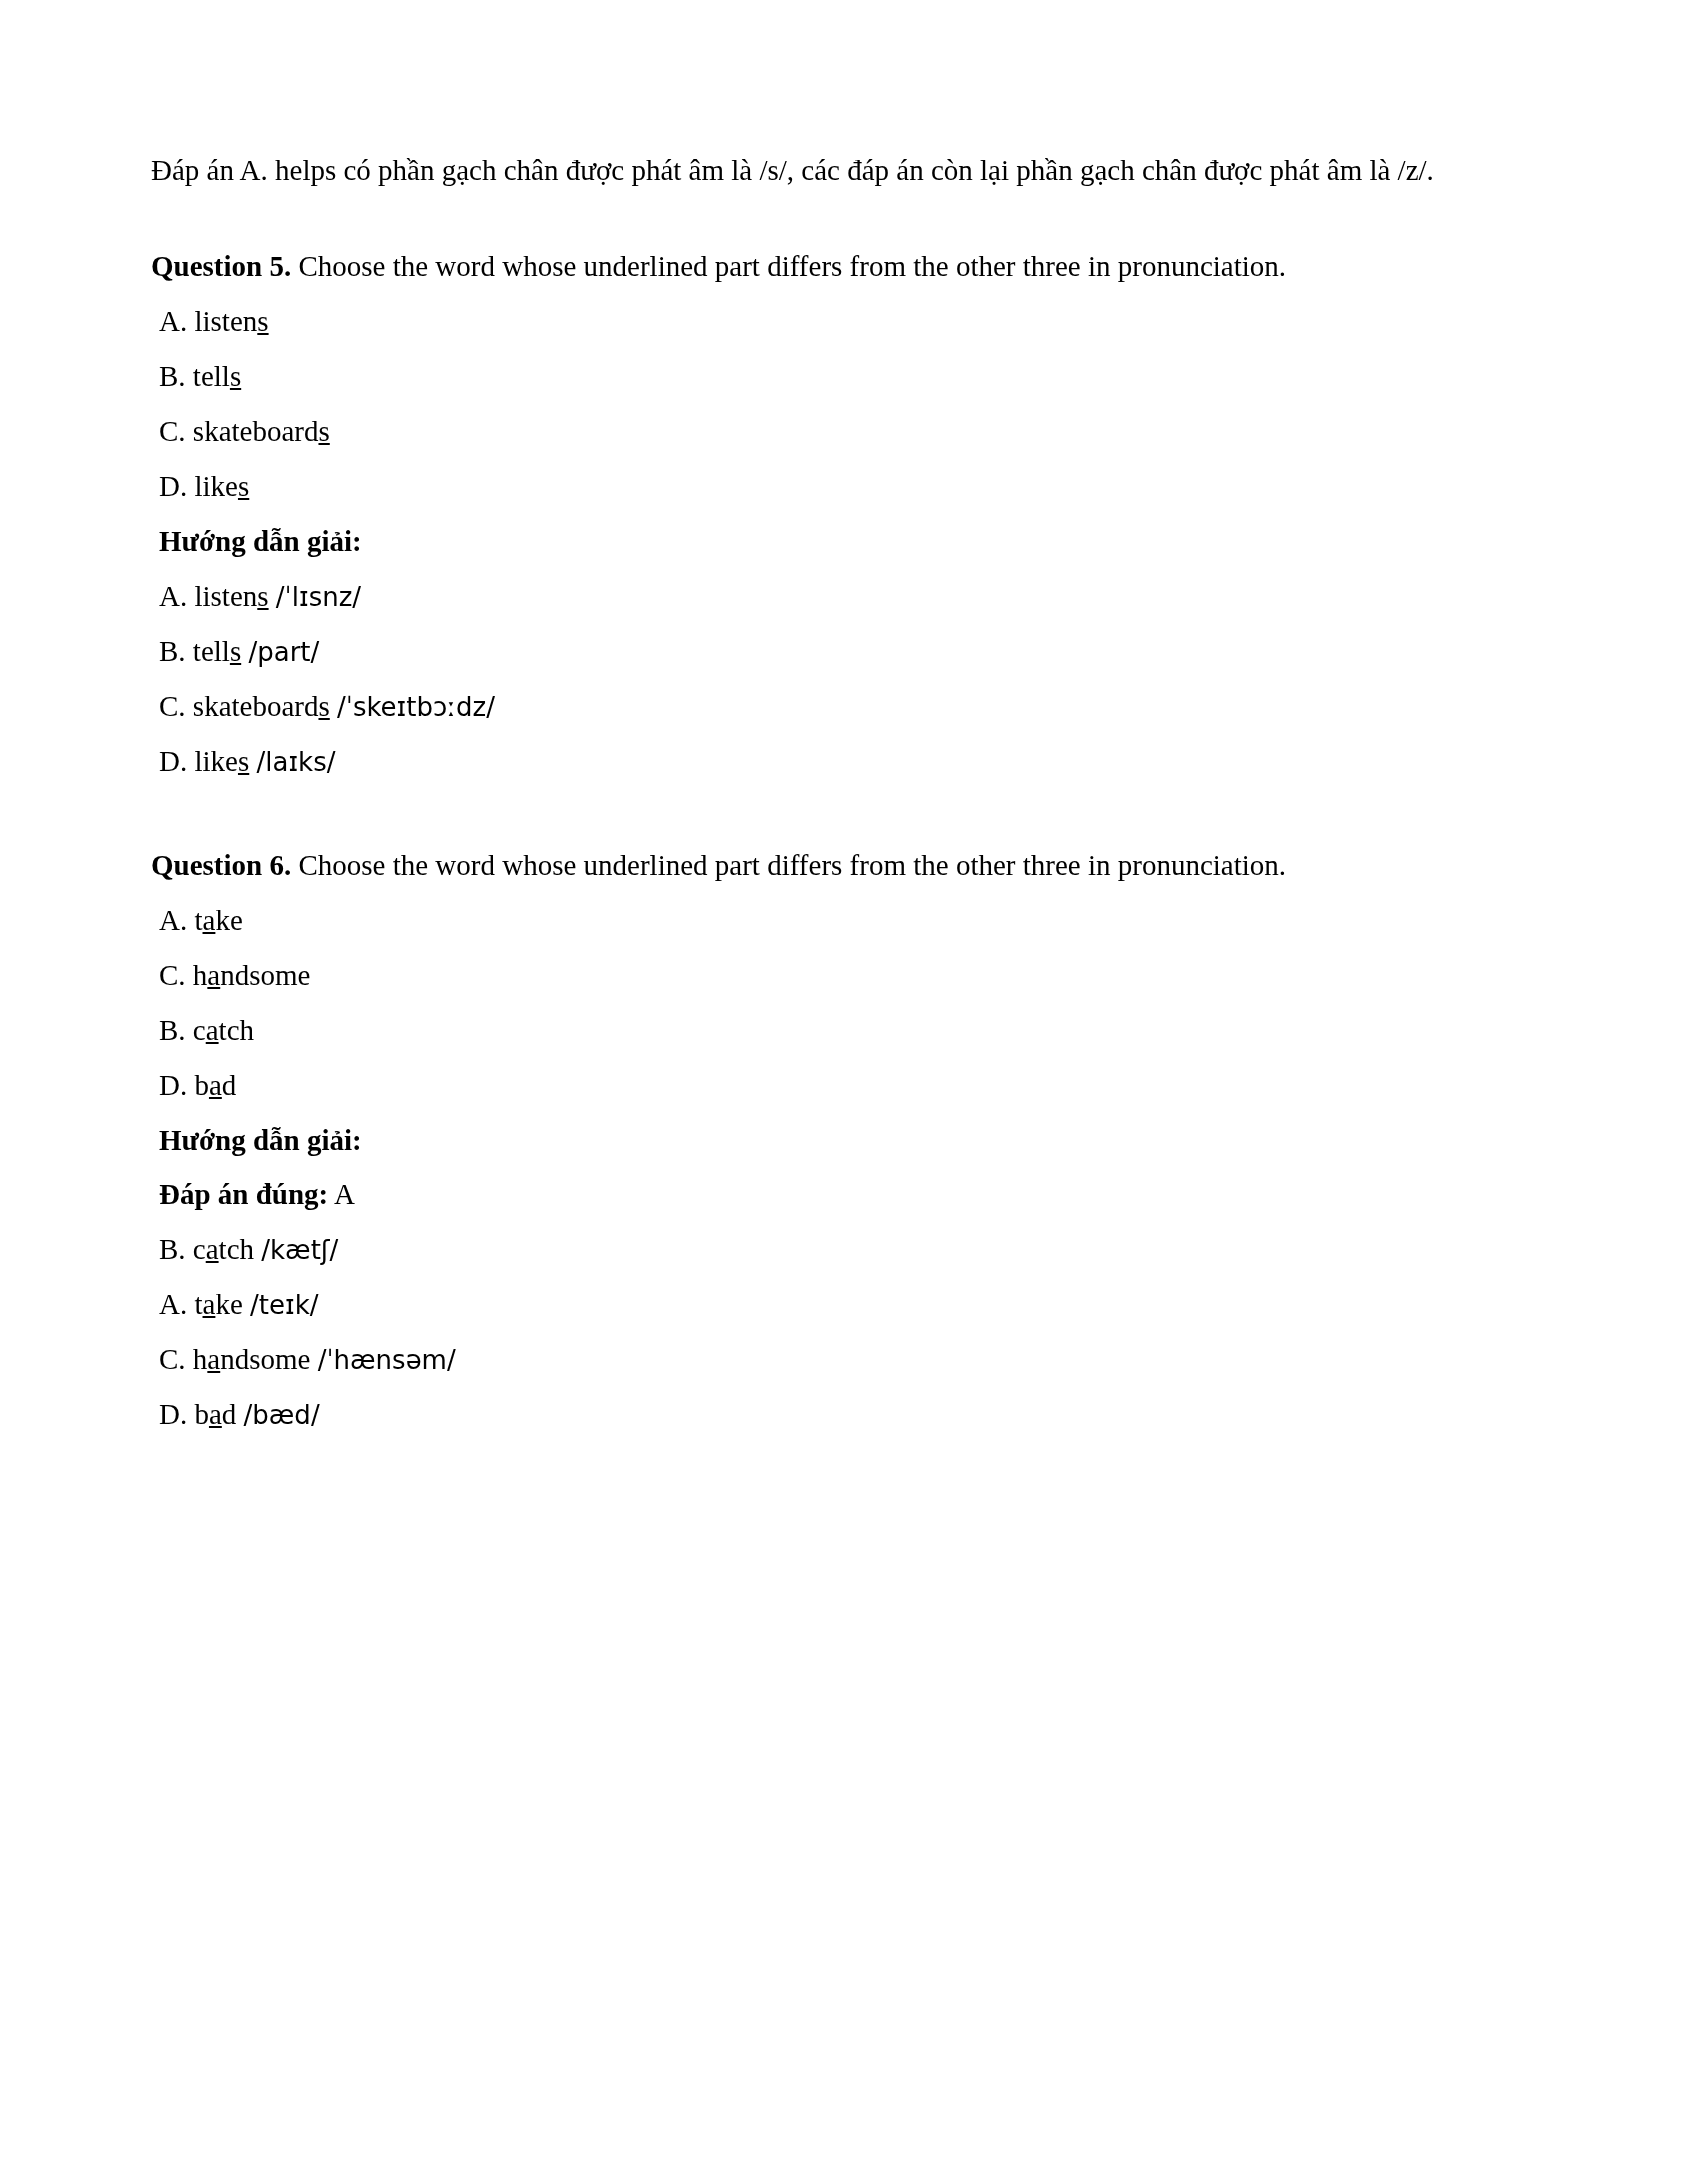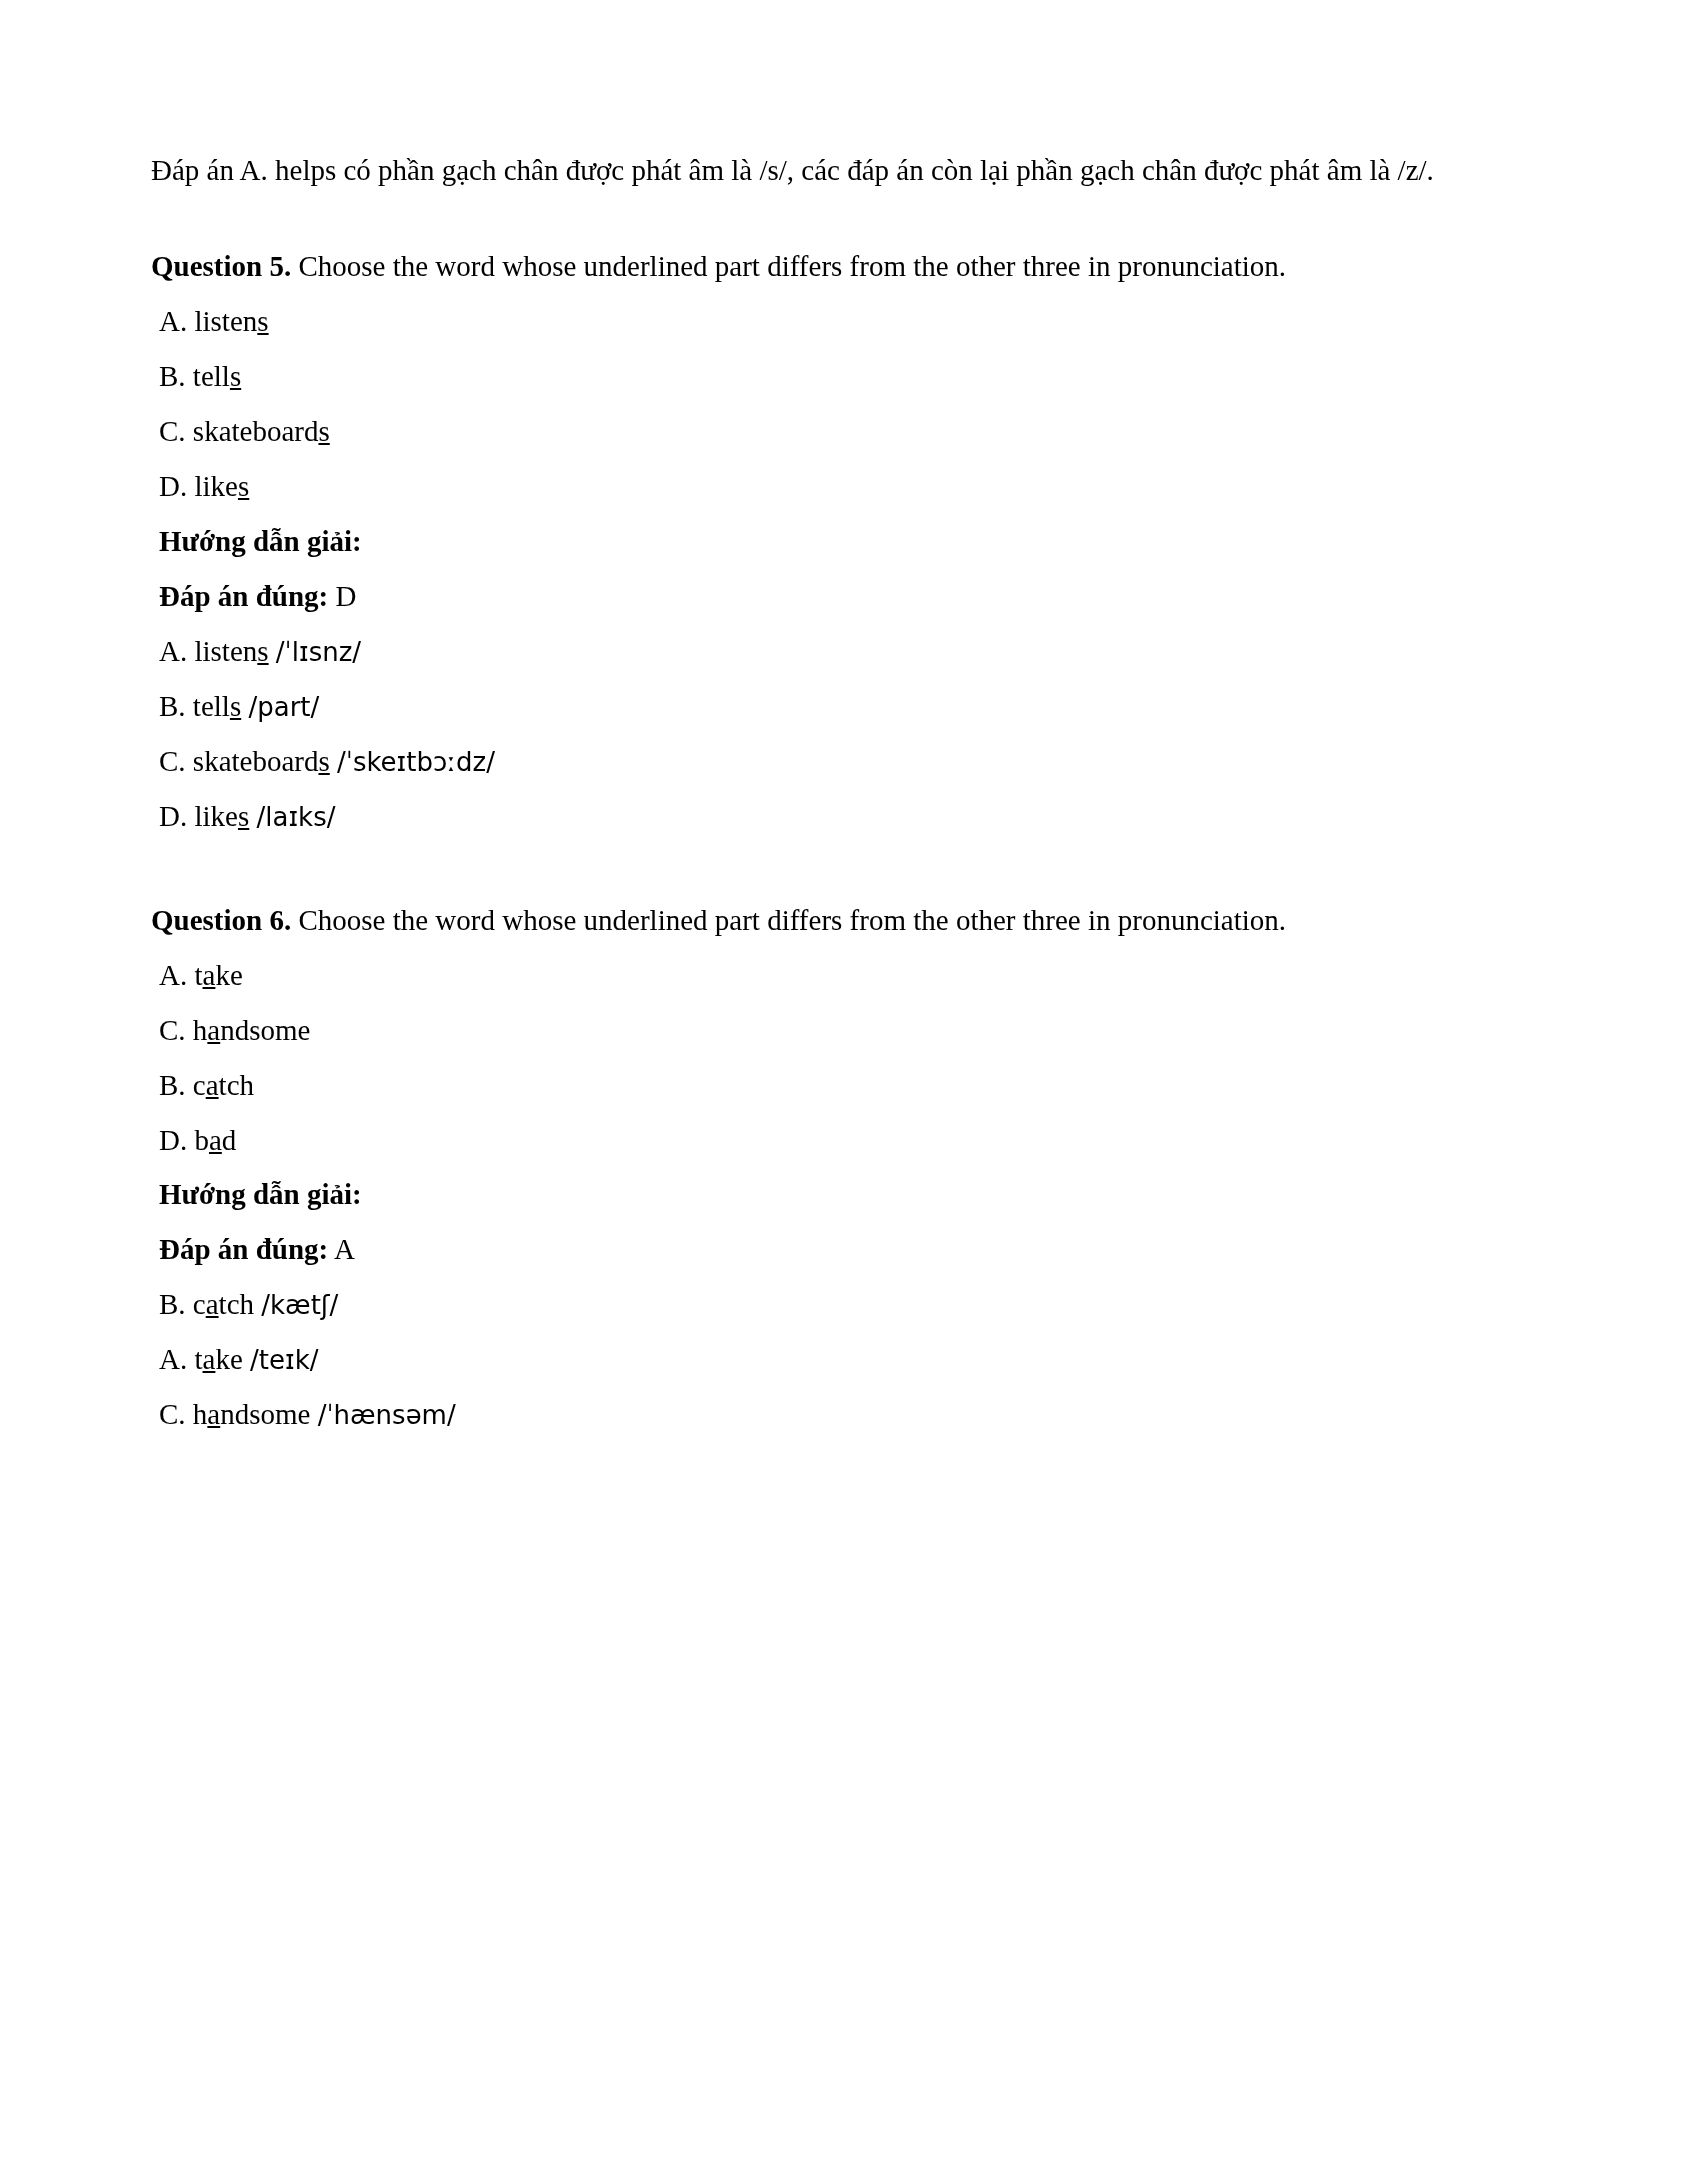--- a/index.html
+++ b/index.html
@@ -85,24 +85,20 @@
     <span>C.</span>
     <span>skateboard</span><u>s</u><span></span>
   </p>
   <p class="opt">
     <span>D.</span>
     <span>like</span><u>s</u><span></span>
   </p>
 
   <p class="opt bold">Hướng dẫn giải:</p>
 
-  <p class="opt">
-    <span class="bold">Đáp án đúng:</span>
-    <span>D</span>
-  </p>
 
   <p class="opt">
     <span>A.</span>
     <span>listen</span><u>s</u><span></span>
     <span class="ipa">/ˈlɪsnz/</span>
   </p>
   <p class="opt">
     <span>B.</span>
     <span>tell</span><u>s</u><span></span>
     <span class="ipa">/part/</span>
@@ -158,15 +154,20 @@
   <p class="opt">
     <span>A.</span>
     <span>t</span><u>a</u><span>ke</span>
     <span class="ipa">/teɪk/</span>
   </p>
   <p class="opt">
     <span>C.</span>
     <span>h</span><u>a</u><span>ndsome</span>
     <span class="ipa">/ˈhænsəm/</span>
   </p>
+  <p class="opt">
+    <span>D.</span>
+    <span>b</span><u>a</u><span>d</span>
+    <span class="ipa">/bæd/</span>
+  </p>
 
 </div>
 
 
 </body></html>

